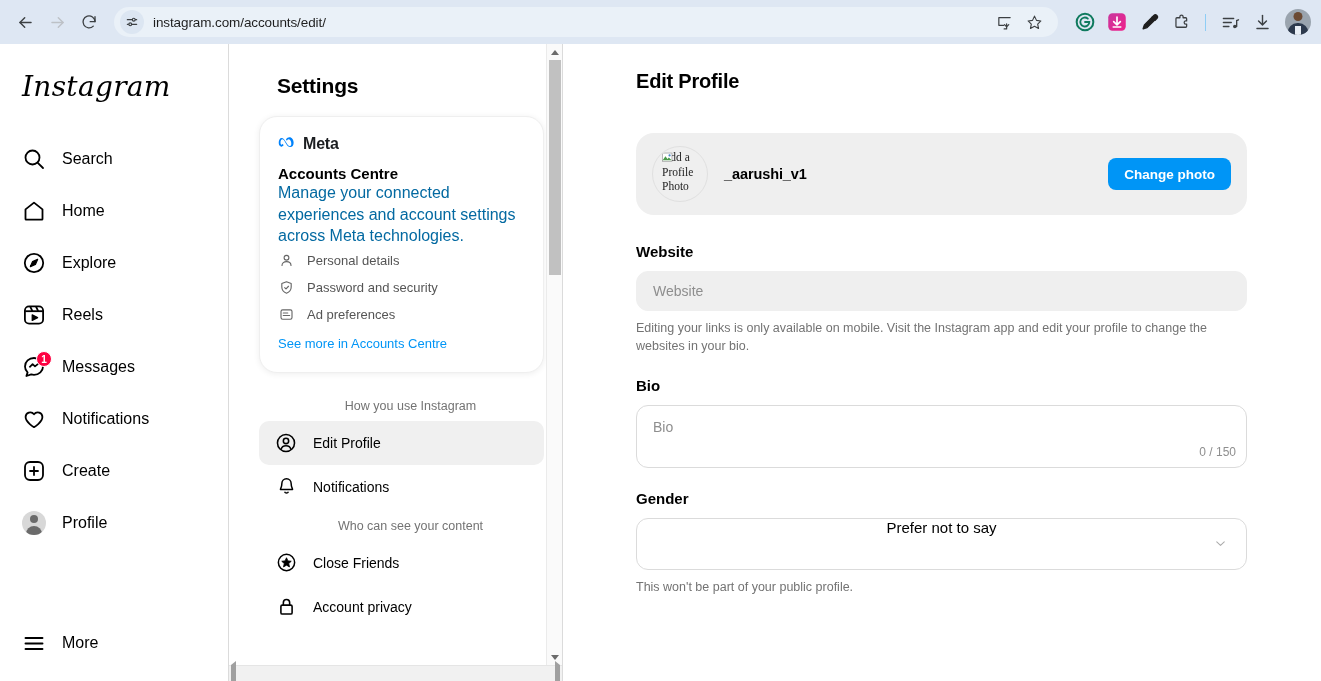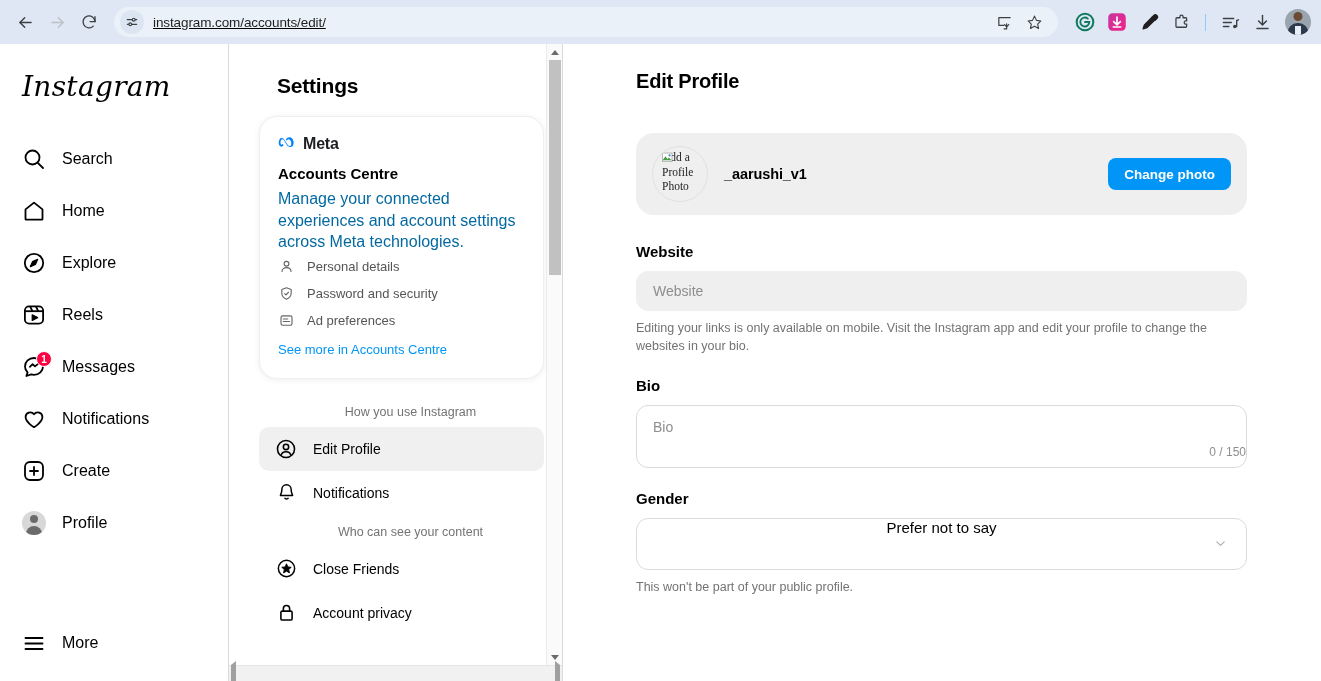--- a/index.html
+++ b/index.html
@@ -10,21 +10,20 @@
     background: #ffffff; overflow: hidden;
   }
 
   
   .browser-bar {
     height: 44px; width: 100%;
     background: #dee7f3;
     display: flex; align-items: center;
     padding: 8px 10px; gap: 2px;
     position: relative;
-    text-decoration: underline;
   }
   .nav-btn {
     width: 30px; height: 30px;
     display: flex; align-items: center; justify-content: center;
     border-radius: 50%; flex: none;
   }
   .nav-btn svg { display: block; }
   .omnibox {
     flex: 1 1 auto; height: 30px;
     background: #eaf1f8; border-radius: 15px;
@@ -141,21 +140,21 @@
     padding: 30px 0 18px 18px; letter-spacing: -0.2px;
   }
   .meta-card {
     background: #fff; border: 1px solid #efefef; border-radius: 18px;
     padding: 18px 18px 20px 18px;
     box-shadow: 0 1px 6px rgba(0,0,0,0.07);
     margin-bottom: 16px;
   }
   .meta-brand { display: flex; align-items: center; gap: 5px; margin-bottom: 12px; }
   .meta-brand-name { font-size: 16px; font-weight: 600; color: #1c1e21; letter-spacing: -0.2px; }
-  .meta-head { font-size: 15px; font-weight: 700; color: #000; margin-bottom: 6px; }
+  .meta-head { font-size: 15px; font-weight: 700; color: #000; }
   .meta-desc { font-size: 16px; color: #0369a1; line-height: 1.35; margin-bottom: 0; }
   .meta-link-row {
     display: flex; align-items: center; gap: 12px;
     height: 27px; color: #555; font-size: 13px;
   }
   .meta-link-row .mli { width: 17px; height: 17px; flex: none;
                         display: flex; align-items: center; justify-content: center; }
   .see-more { color: #0095f6; font-size: 13px; margin-top: 8px; display: inline-block; }
   .group-label {
     font-size: 12.5px; color: #737373;
@@ -256,21 +255,21 @@
     margin-top: 9px; max-width: 605px;
   }
   .section { margin-bottom: 22px; }
   .bio-box {
     width: 100%; height: 63px; border: 1px solid #dbdbdb;
     border-radius: 12px; background: #fff;
     position: relative; padding: 12px 16px;
   }
   .bio-ph { font-size: 14px; color: #8e8e8e; }
   .bio-count {
-    position: absolute; right: 0; bottom: 8px;
+    position: absolute; right: 10px; bottom: 8px;
     font-size: 12px; color: #8e8e8e;
   }
   .select-box {
     width: 100%; height: 52px; border: 1px solid #dbdbdb;
     border-radius: 12px; background: #fff;
     display: flex; align-items: center; padding: 0 18px;
     font-size: 15px; color: #000; flex-direction: column;
   }
   .select-chev { margin-left: auto; }
 </style>

